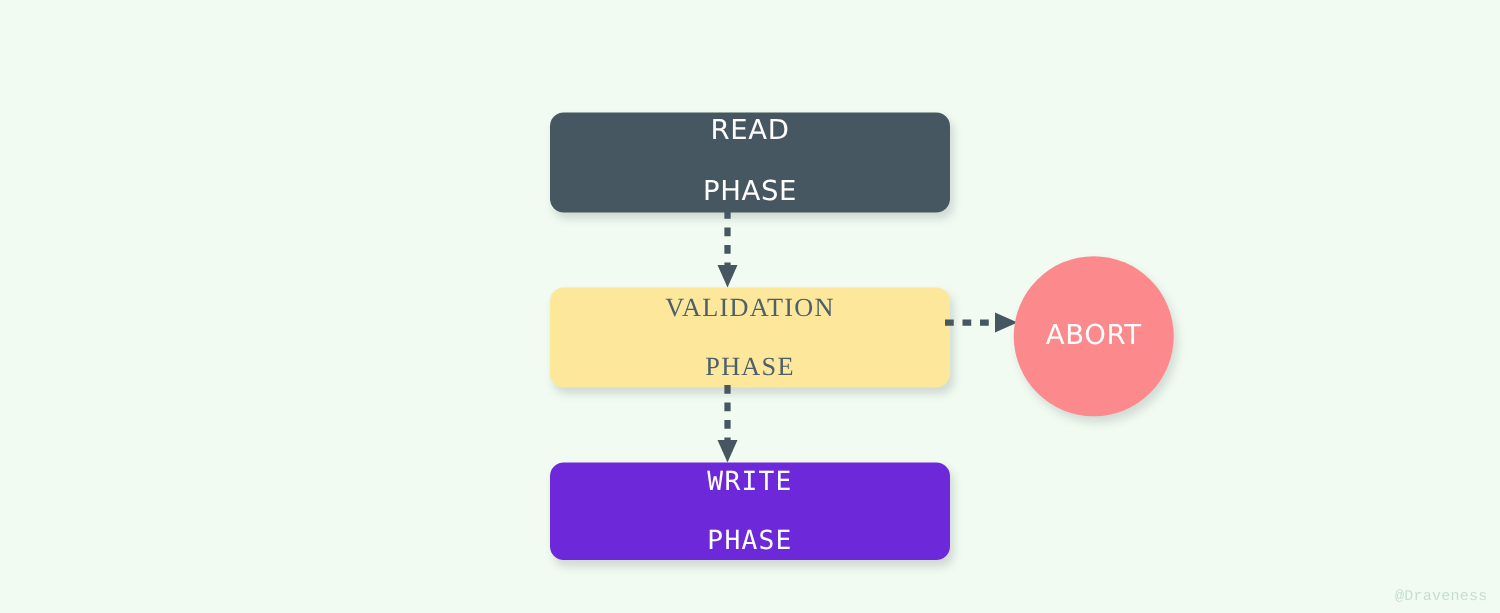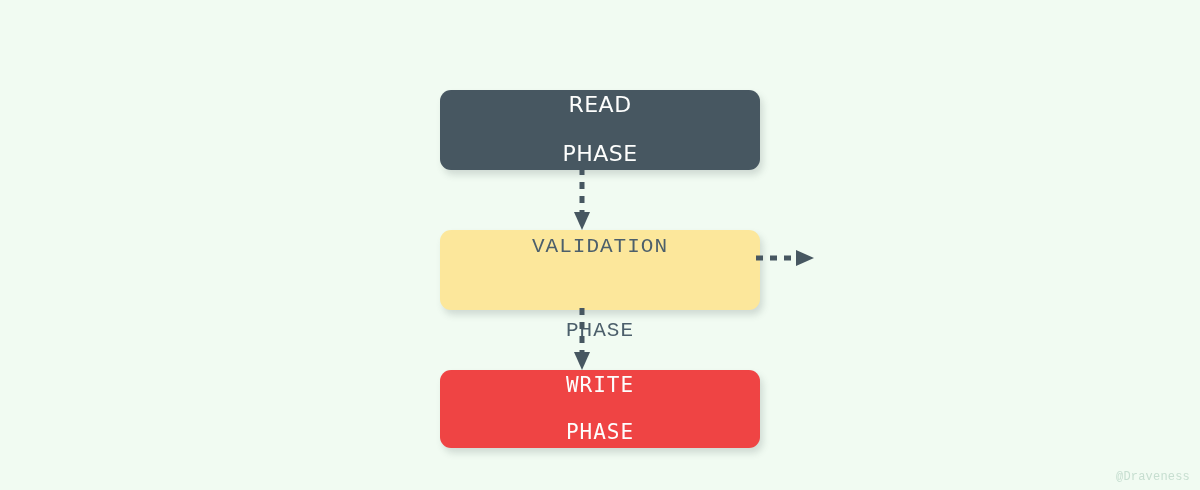--- a/index.html
+++ b/index.html
@@ -63,31 +63,30 @@
     color: #fdfefd;
     letter-spacing: 0.5px;
   }
 
   .box-validation {
     top: 230px;
     height: 80px;
     background: #fce79b;
   }
   .box-validation .node-line {
-    font-family: Liberation Mono, monospace;
+    font-family: Liberation Serif, serif;
     font-size: 21px;
     color: #4c5f6b;
     letter-spacing: 1px;
-    margin-top: 37px;
   }
 
   .box-write {
     top: 370px;
     height: 78px;
-    background: #ef4444;
+    background: #6d28d9;
   }
   .box-write .node-line {
     font-family: "DejaVu Sans Mono", monospace;
     font-size: 21px;
     color: #fdfefd;
     letter-spacing: 1px;
   }
 
   
   .node-circle {
@@ -159,16 +158,19 @@
   <svg class="arrow-svg arrow-v2" width="20" height="64" viewBox="0 0 20 64">
     <line x1="10" y1="0" x2="10" y2="44" stroke="#475761" stroke-width="5" stroke-dasharray="7 7"></line>
     <polygon points="2,44 18,44 10,62" fill="#475761"></polygon>
   </svg>
 
   <div class="node-box box-write">
     <div class="node-line">WRITE</div>
     <div class="node-line">PHASE</div>
   </div>
 
+  <div class="node-circle">
+    <div class="node-line">ABORT</div>
+  </div>
 
   <div class="watermark">@Draveness</div>
 
 </div>
 
 </body></html>

